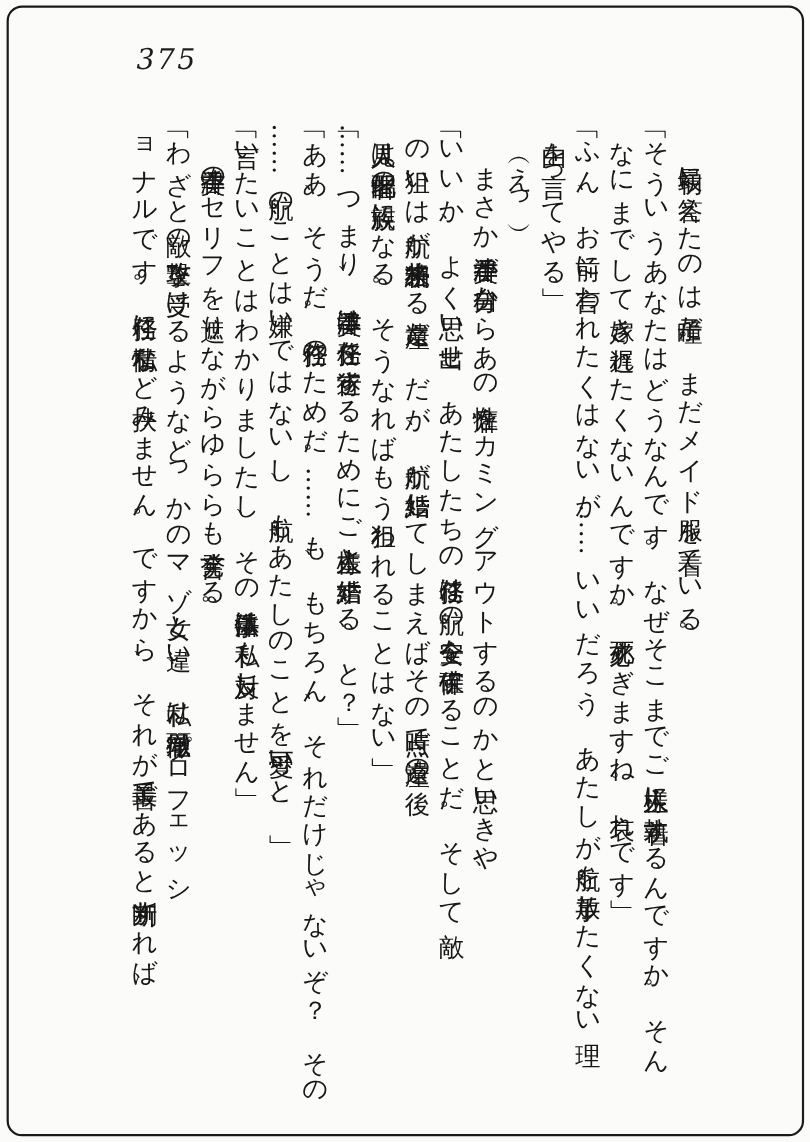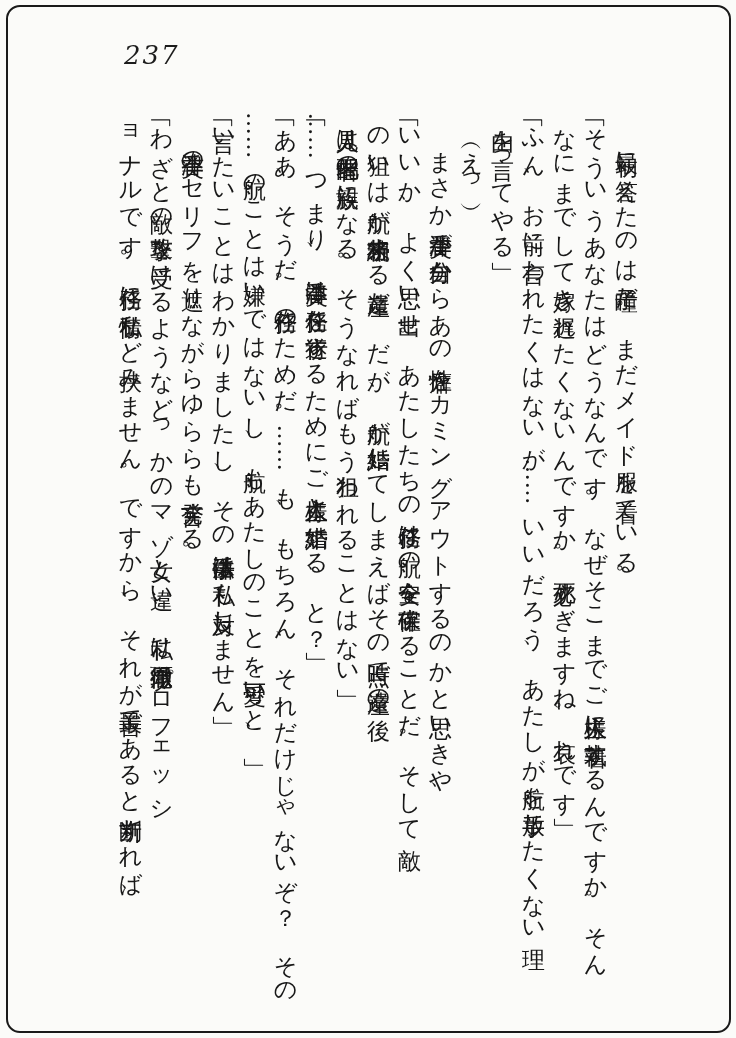--- a/index.html
+++ b/index.html
@@ -51,21 +51,21 @@
   }
   .text-column.indent {
     text-indent: 1em;
   }
 </style>
 </head>
 <body>
 
 <div class="page-frame"></div>
 
-<div class="page-number">237</div>
+<div class="page-number">375</div>
 
 <div class="text-block">
     <p class="text-column indent">最初に答えたのは瞳子だ。まだメイド服を着ている。</p>
     <p class="text-column">「そういうあなたはどうなんです。なぜそこまでご主人様に執着するんですか。そん</p>
     <p class="text-column">なにまでして嫁き遅れたくないんですか。必死すぎますね。哀れです」</p>
     <p class="text-column">「ふん、お前に言われたくはないが……いいだろう、あたしが航を手放したくない理</p>
     <p class="text-column">由を言ってやる」</p>
     <p class="text-column indent">（えっ）</p>
     <p class="text-column indent">まさか香津美が自分からあの性癖をカミングアウトするのかと思いきや、</p>
     <p class="text-column">「いいか、よく思い出せ。あたしたちの任務は航の安全を確保することだ。そして敵</p>

